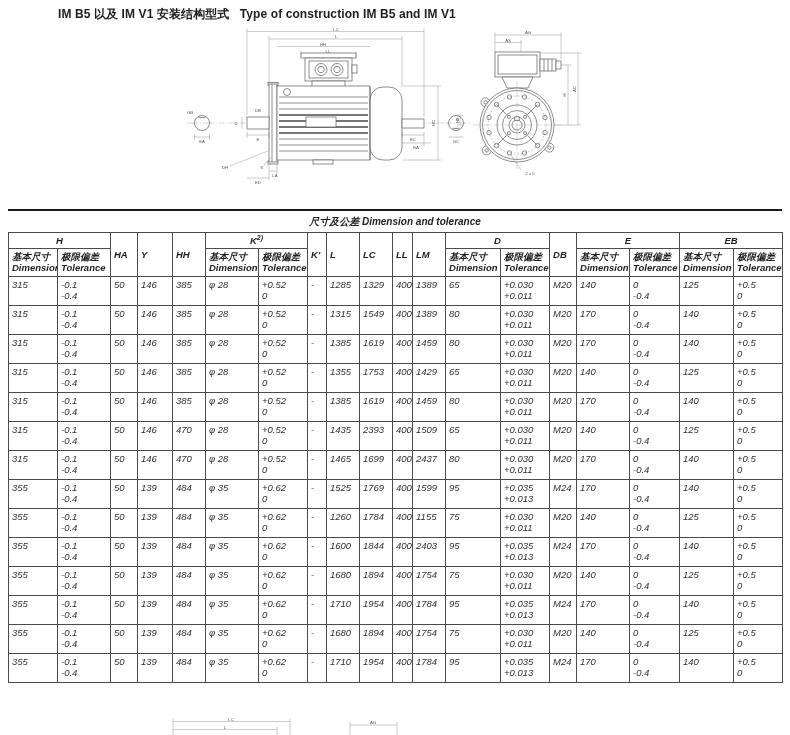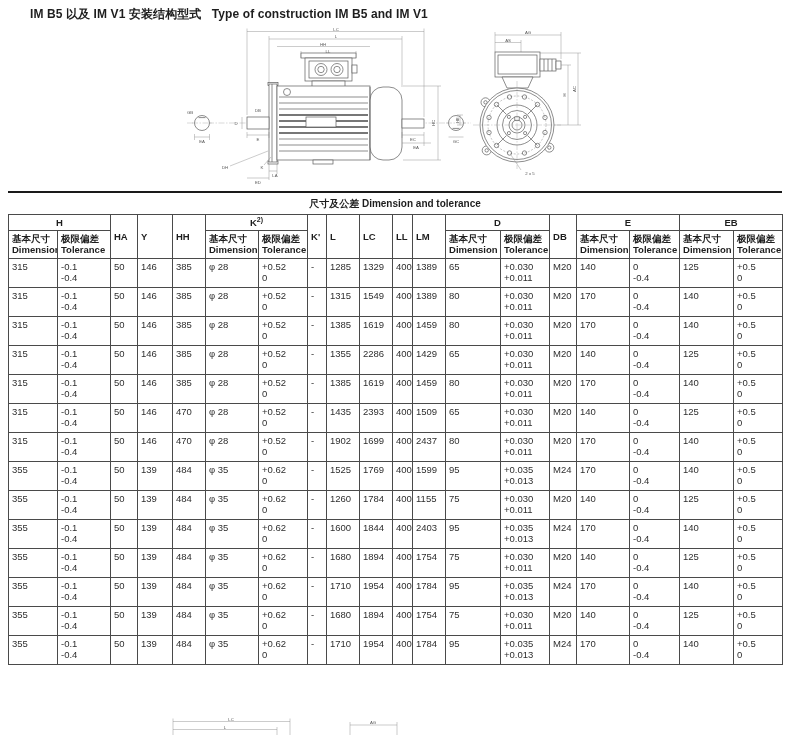--- a/index.html
+++ b/index.html
@@ -1,27 +1,27 @@
 <!DOCTYPE html>
 <html><head>
 <meta charset="utf-8">
 <style>
   html,body{margin:0;padding:0;background:#ffffff;}
   .page{
     position:relative;width:790px;height:735px;background:#fff;overflow:hidden;
     font-family:"Liberation Sans",sans-serif;color:#222;
   }
-  .title{position:absolute;font-size:12px;font-weight:bold;color:#1e1e1e;letter-spacing:.1px;white-space:pre;}
+  .title{position:absolute;font-size:12px;font-weight:bold;color:#1e1e1e;letter-spacing:.1px;white-space:pre;margin-left:28px;}
   .title-top{left:30px;top:6px;}
   .title-bottom{left:30px;top:697px;}
 
   .dwg{position:absolute;}
 
   
-  .table-wrap{position:absolute;left:8px;top:191px;width:774px;border-top:2.5px solid #1a1a1a;}
+  .table-wrap{position:absolute;left:8px;top:209px;width:774px;border-top:2.5px solid #1a1a1a;font-style:italic;}
   .tbl-caption{text-align:center;font-weight:bold;font-size:10px;color:#1e1e1e;padding:4px 0 3px;}
   table.tbl{border-collapse:collapse;table-layout:fixed;width:774px;font-size:9.5px;color:#2e2e2e;}
   .tbl th,.tbl td{border:1px solid #4a4a4a;padding:2px 3px;text-align:left;vertical-align:top;
     white-space:pre-line;overflow:hidden;line-height:1.18;}
   .tbl thead th{font-weight:bold;vertical-align:middle;color:#1e1e1e;}
   .tbl th.grp{text-align:center;}
   .tbl tbody td{height:24px;}
   .tbl sup{font-size:7px;vertical-align:super;line-height:0;}
 
   
@@ -407,21 +407,21 @@
             <td>-0.1
 -0.4</td>
             <td>50</td>
             <td>146</td>
             <td>385</td>
             <td>φ 28</td>
             <td>+0.52
 0</td>
             <td>-</td>
             <td>1355</td>
-            <td>2286</td>
+            <td>1753</td>
             <td>400</td>
             <td>1429</td>
             <td>65</td>
             <td>+0.030
 +0.011</td>
             <td>M20</td>
             <td>140</td>
             <td>0
 -0.4</td>
             <td>125</td>
@@ -484,21 +484,21 @@
             <td>315</td>
             <td>-0.1
 -0.4</td>
             <td>50</td>
             <td>146</td>
             <td>470</td>
             <td>φ 28</td>
             <td>+0.52
 0</td>
             <td>-</td>
-            <td>1902</td>
+            <td>1465</td>
             <td>1699</td>
             <td>400</td>
             <td>2437</td>
             <td>80</td>
             <td>+0.030
 +0.011</td>
             <td>M20</td>
             <td>170</td>
             <td>0
 -0.4</td>

